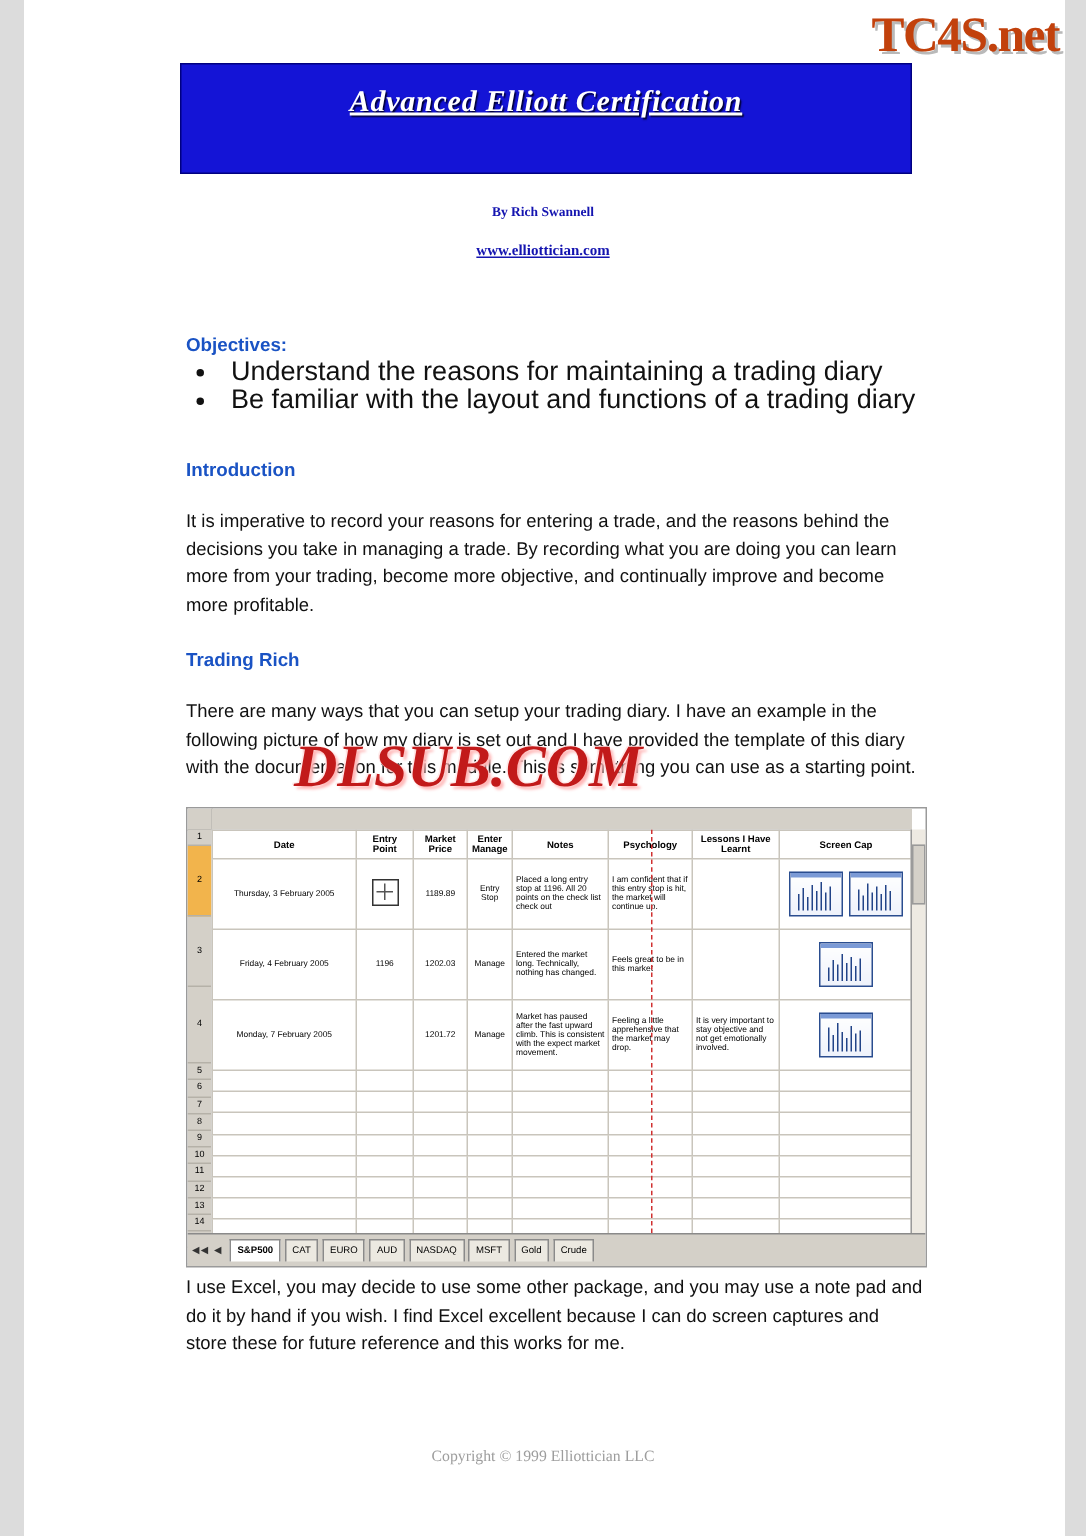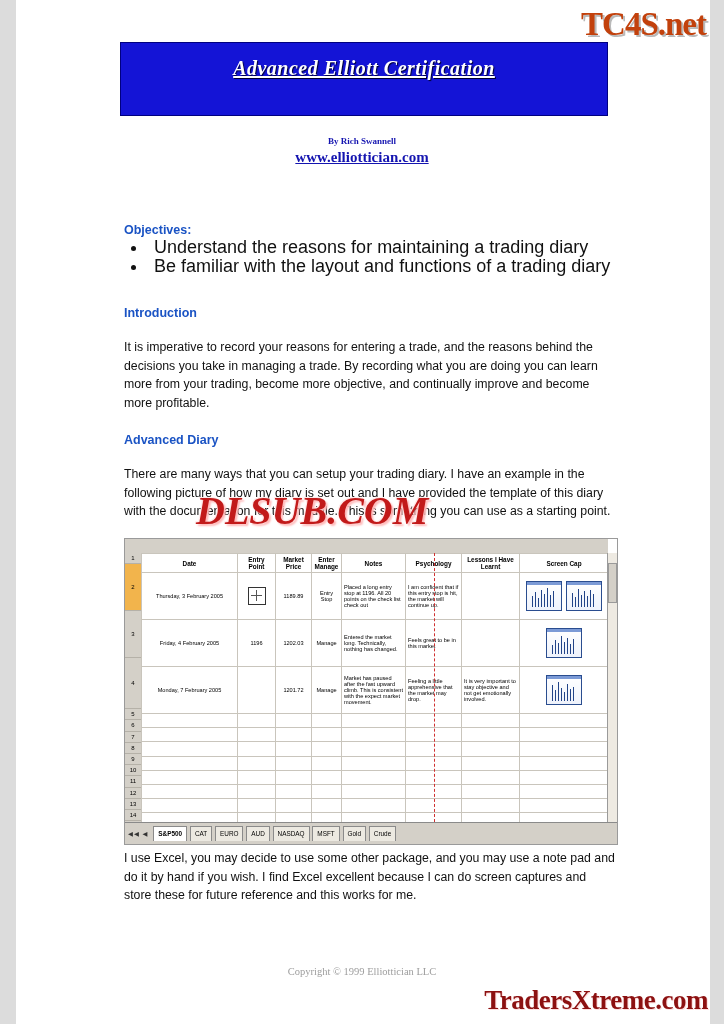--- a/index.html
+++ b/index.html
@@ -107,24 +107,24 @@
     left: 0; top: 136px;
     width: 724px;
     text-align: center;
     font-size: 9px;
     color: #1414b0;
     font-weight: bold;
     font-family: "Liberation Serif", serif;
   }
   .byline a {
     display: block;
-    margin-top: 3px;
+    margin-top: 16px;
     color: #1414b0;
     text-decoration: underline;
-    font-size: 15px;
+    font-size: 10px;
   }
 
   .h-blue {
     position: absolute;
     left: 124px;
     color: #1a53c4;
     font-weight: bold;
     font-size: 12.5px;
   }
 
@@ -348,21 +348,21 @@
     <ul>
       <li>Understand the reasons for maintaining a trading diary</li>
       <li>Be familiar with the layout and functions of a trading diary</li>
     </ul>
   </div>
 
   <div class="h-blue" style="top:306px;">Introduction</div>
 
   <div class="para" style="top:338px;">It is imperative to record your reasons for entering a trade, and the reasons behind the decisions you take in managing a trade.   By recording what you are doing you can learn more from your trading, become more objective, and continually improve and become more profitable.</div>
 
-  <div class="h-blue" style="top:433px;">Advanced Diary</div>
+  <div class="h-blue" style="top:433px;">Trading Rich</div>
 
   <div class="para" style="top:465px;">There are many ways that you can setup your trading diary. I have an example in the following picture of how my diary is set out and I have provided the template of this diary with the documentation for this module. This is something you can use as a starting point.</div>
 
   <div class="wm-center">DLSUB.COM</div>
 
   <div class="excel">
     <div class="excel-corner"></div>
     <div class="col-head" style="width:467px;"></div>
 
     <div class="row-head" style="height:269px;">
@@ -574,15 +574,14 @@
       <span class="tab">MSFT</span>
       <span class="tab">Gold</span>
       <span class="tab">Crude</span>
     </div>
   </div>
 
   <div class="para" style="top:849px;">I use Excel, you may decide to use some other package, and you may use a note pad and do it by hand if you wish. I find Excel excellent because I can do screen captures and store these for future reference and this works for me.</div>
 
   <div class="copyright">Copyright © 1999 Elliottician LLC</div>
 
-  <div class="wm-bottom">TradersXtreme.com</div>
 
 </div>
 
 </body></html>

